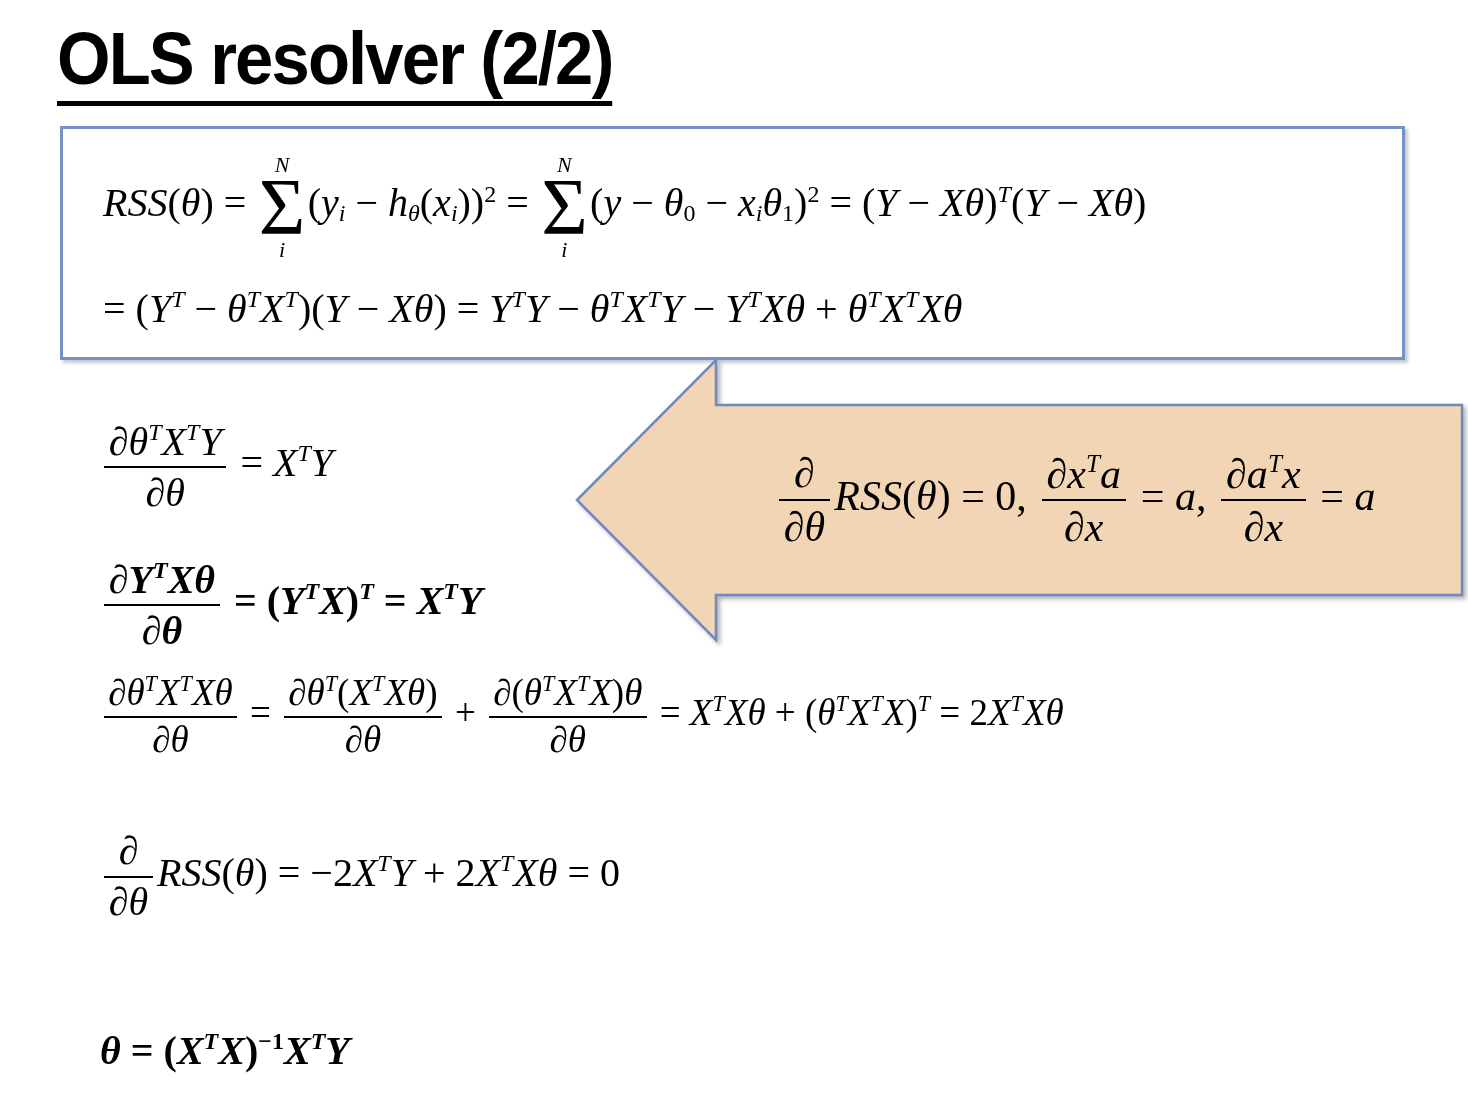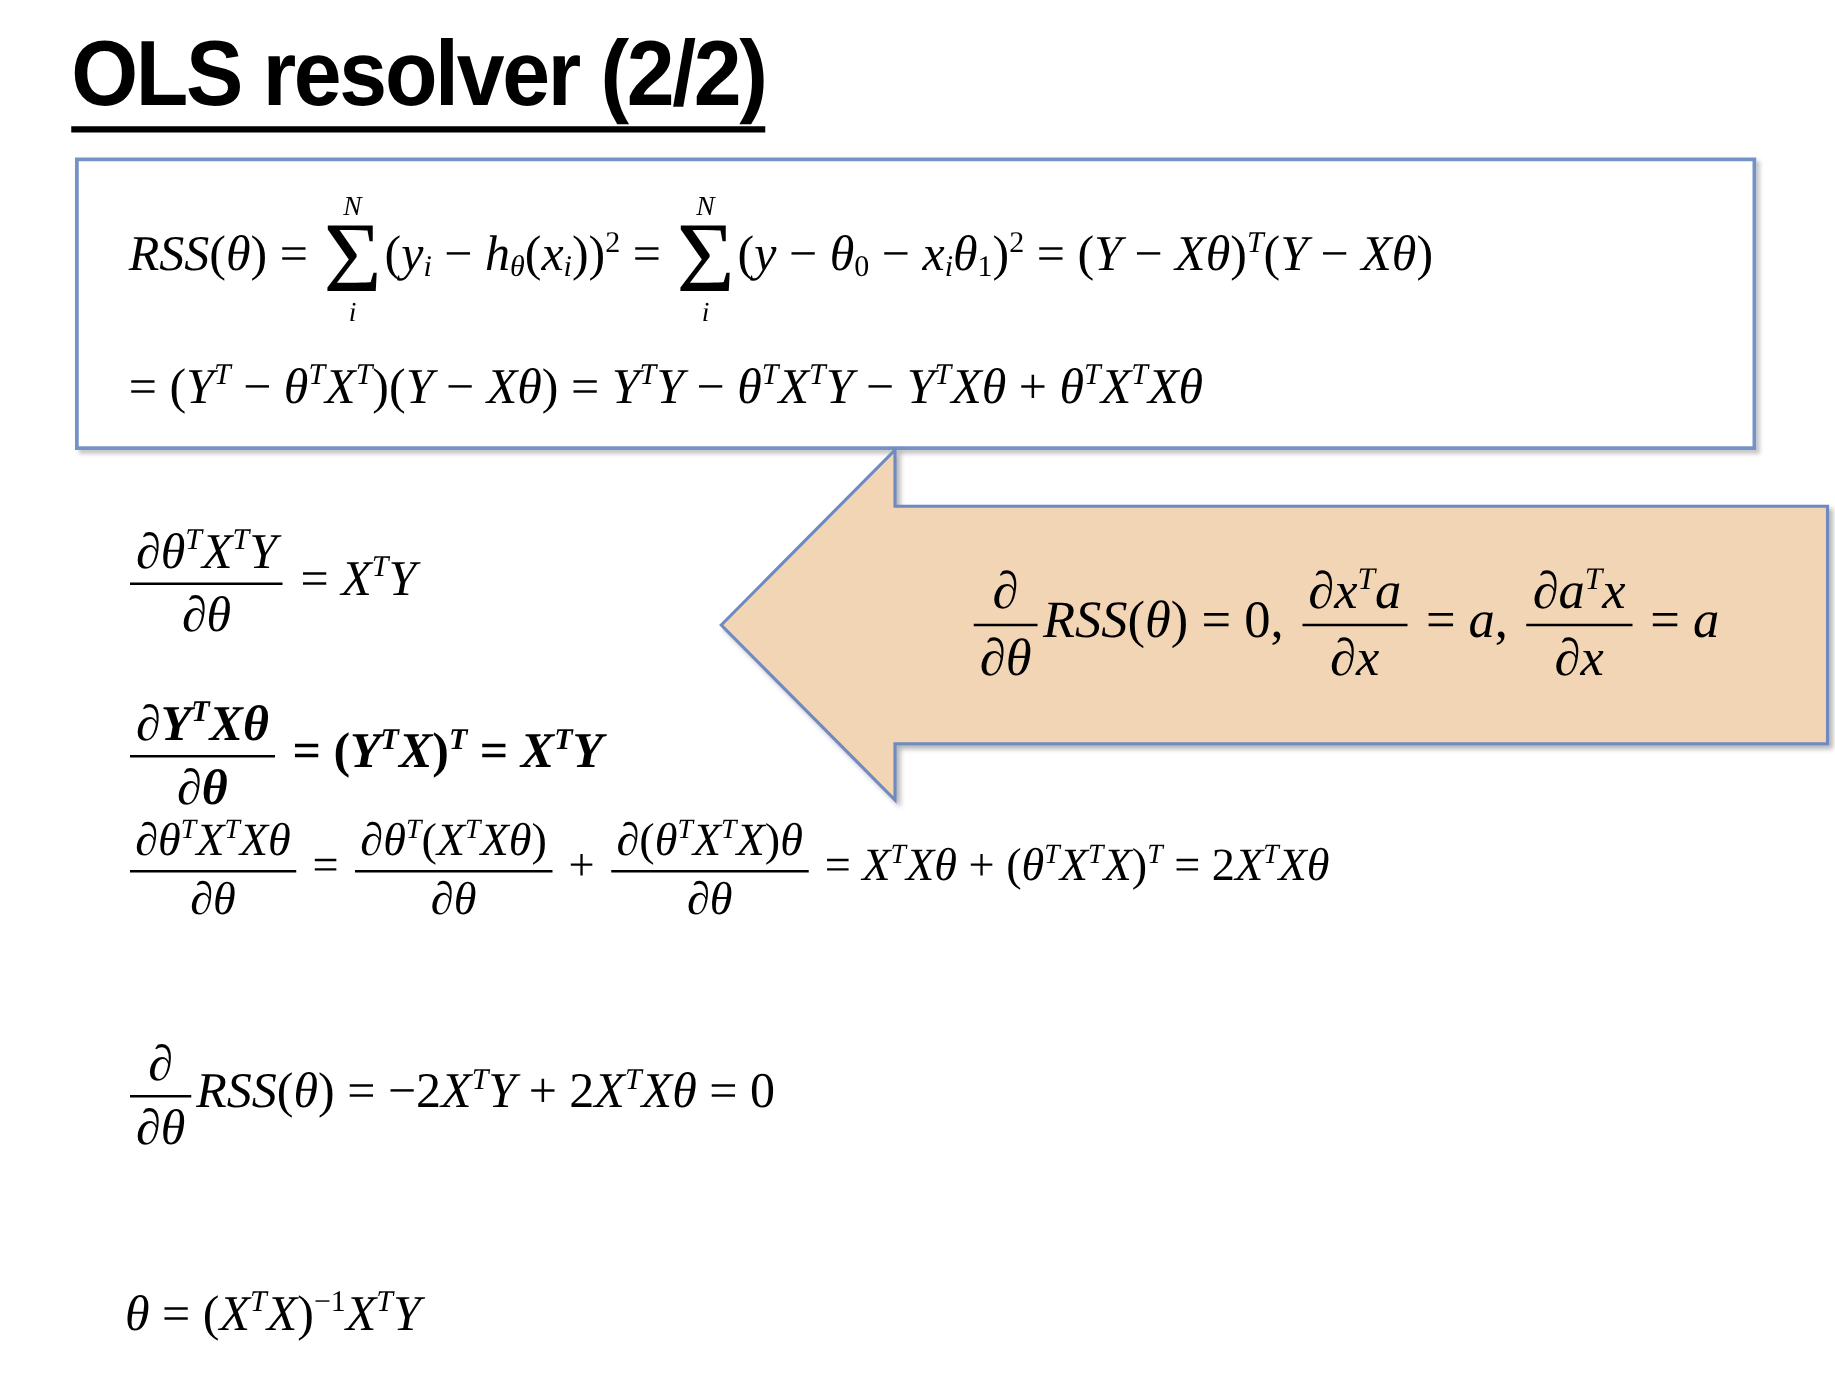--- a/index.html
+++ b/index.html
@@ -47,25 +47,25 @@
   }
   .arrow-formula {
     position:absolute; left:692px; top:400px; width:766px; height:200px;
     display:flex; align-items:center; justify-content:center; z-index:2;
   }
   .arrow-formula .math { font-size:42px; }
   
   .deriv { position:absolute; left:100px; }
   .d0 { top:420px; }
   .d1 { top:558px;font-weight:bold; }
-  .d2 { top:651px; }
+  .d2 { top:672px; }
   .d2 .math { font-size:37px; }
   .d3 { top:830px; }
   .d4 { top:962px; }
-  .d5 { top:1028px; }
+  .d5 { top:1028px;font-weight:bold; }
 </style>
 </head>
 <body>
 
 <div class="slide">
 
   <div class="title">OLS resolver (2/2)</div>
 
   <div class="formula-box">
     <div class="math"><span class="it">RSS</span>(<span class="it">θ</span>) = <span class="bigop">

